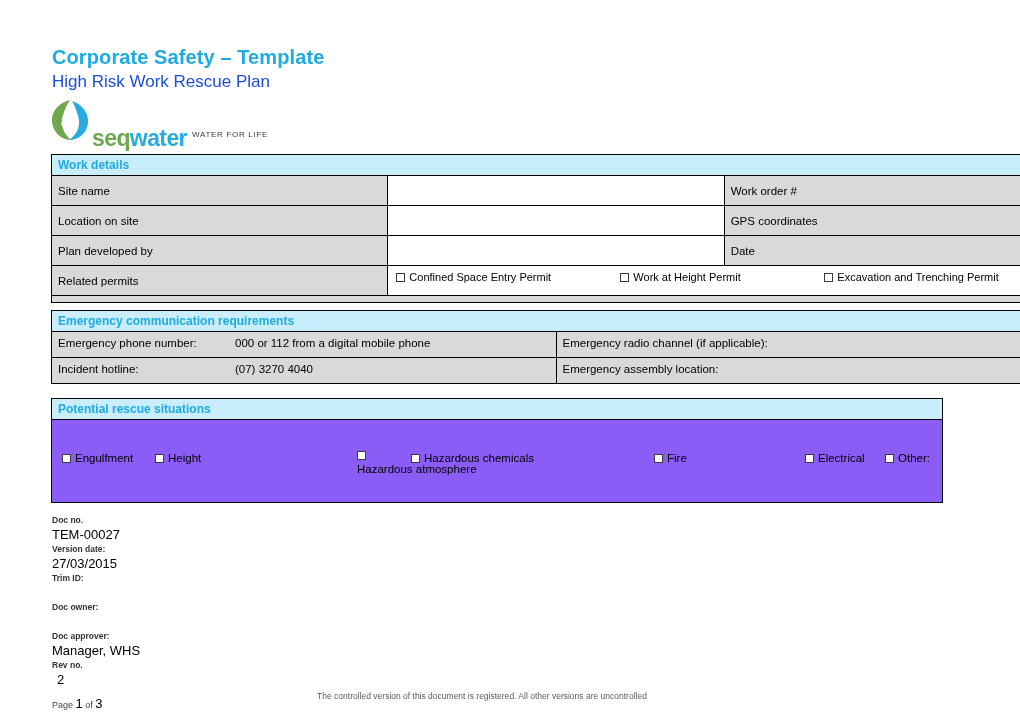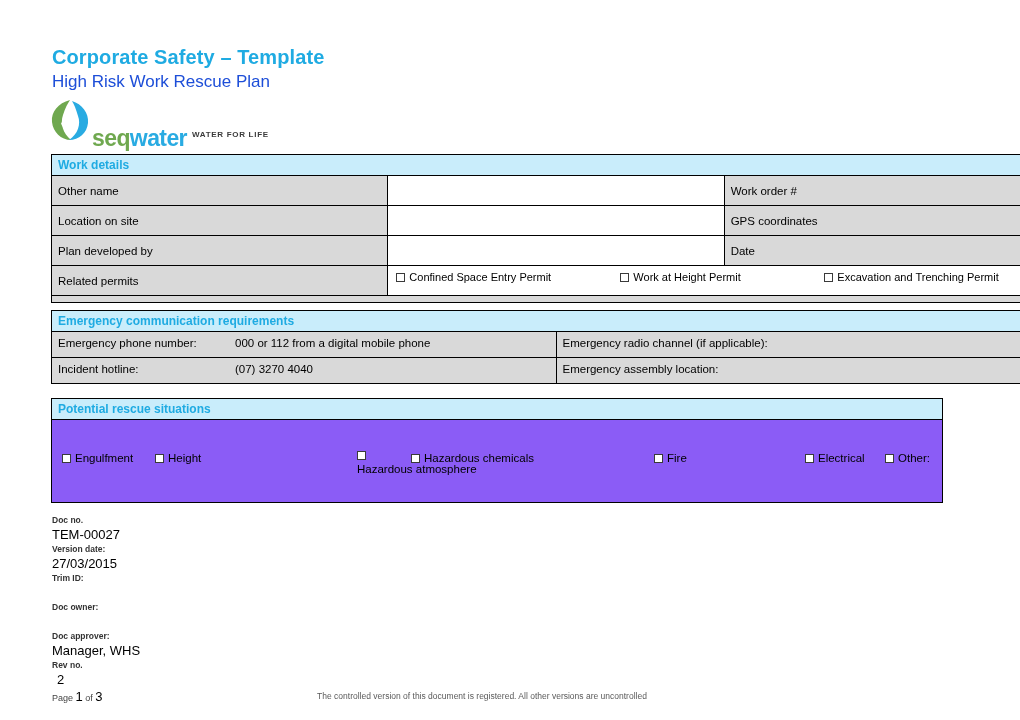--- a/index.html
+++ b/index.html
@@ -65,21 +65,21 @@
     line-height: 34px;
     margin-top: 22px;
   }
   #brand-logo .wm-seq { color: #6fa84f; }
   #brand-logo .wm-water { color: #29abe2; }
   #brand-logo .tagline {
     position: absolute;
     left: 142px;
     top: 31px;
     font-size: 8px;
-    font-weight: bold;
+    font-weight: normal;
     letter-spacing: 0.7px;
     color: #3b3b3b;
     white-space: nowrap;
   }
 
   
   .tbl {
     position: absolute;
     border-collapse: collapse;
     table-layout: fixed;
@@ -210,21 +210,21 @@
     font-size: 13px;
     color: #000000;
     line-height: 17px;
   }
   .meta-value.indent { padding-left: 5px; }
   .meta-blank { height: 17px; }
   #page-line {
     font-size: 9px;
     color: #444444;
     line-height: 15px;
-    margin-top: 1px;
+    margin-top: 8px;
   }
   #page-line .big {
     font-size: 13px;
     color: #000000;
   }
   #disclaimer {
     position: absolute;
     left: 8px;
     top: 691px;
     width: 948px;
@@ -253,21 +253,21 @@
   <span class="tagline">WATER FOR LIFE</span>
 </div>
 
 <table class="tbl" id="tbl-work-details">
   <tbody>
       <tr>
     <td class="sec-head" colspan="3">Work details</td>
   </tr>
 
   <tr>
-    <td class="lbl c1">Other name</td>
+    <td class="lbl c1">Site name</td>
     <td class="fill c2"></td>
     <td class="lbl c3">Work order #</td>
   </tr>
 
   <tr>
     <td class="lbl c1">Location on site</td>
     <td class="fill c2"></td>
     <td class="lbl c3">GPS coordinates</td>
   </tr>
 

